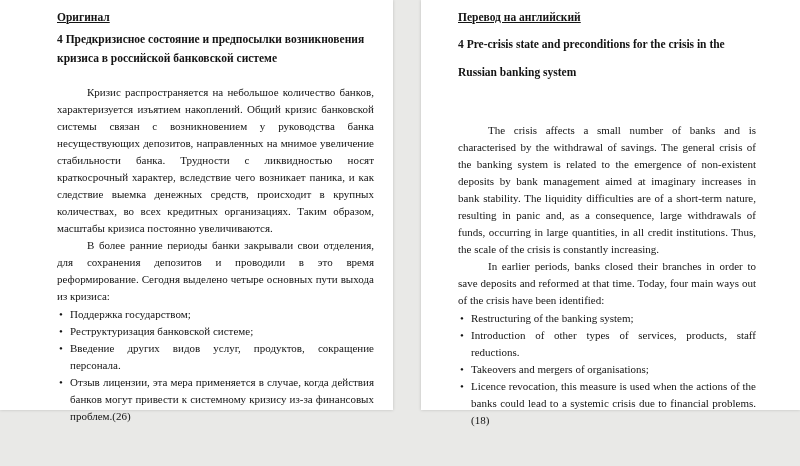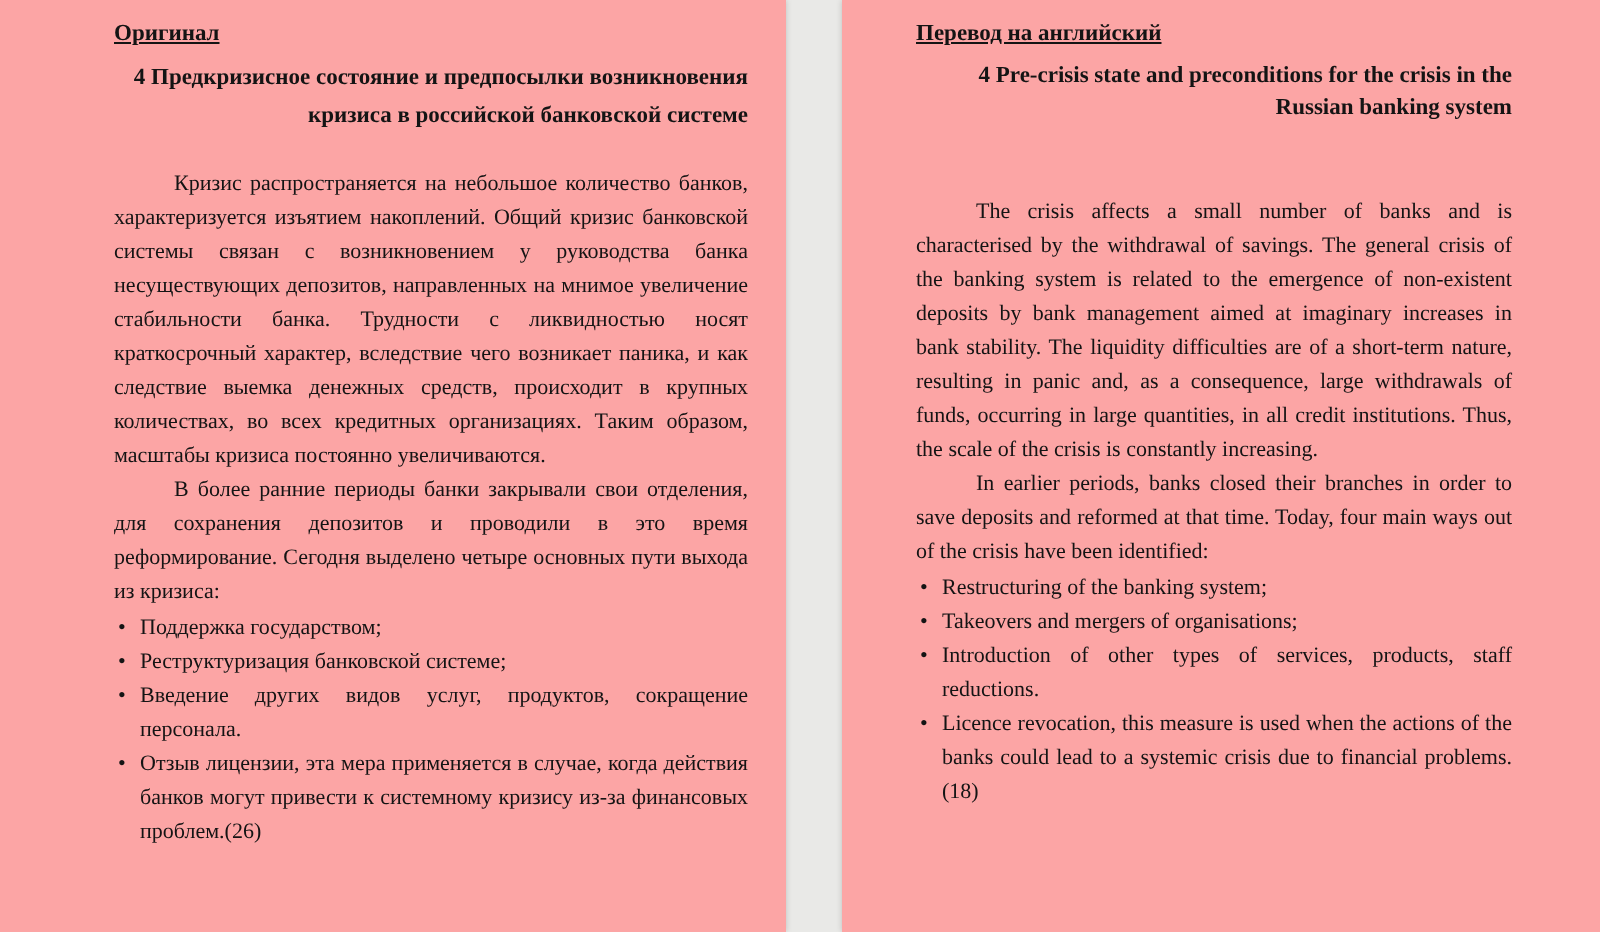--- a/index.html
+++ b/index.html
@@ -6,43 +6,43 @@
   html, body {
     width: 800px; height: 466px;
     background: #e9e9e7;
     font-family: "Liberation Serif", serif;
     color: #141414;
     overflow: hidden;
   }
   .workspace { position: relative; width: 800px; height: 466px; }
 
   .page {
-    position: absolute; top: 0; height: 466px;
-    background: #fca5a5;
+    position: absolute; top: 0; height: 410px;
+    background: #ffffff;
     box-shadow: 0 0 3px rgba(0,0,0,0.18);
   }
   .page-left  { left: 0;     width: 393px; padding: 11px 19px 0 57px; }
   .page-right { left: 421px; width: 379px; padding: 11px 44px 0 37px; }
 
   .page-label {
     font-weight: bold;
     text-decoration: underline;
     font-size: 11.5px;
     margin-bottom: 4px;
   }
 
   .heading {
     font-weight: bold;
     font-size: 11.5px;
-    text-align: right;
+    text-align: left;
     line-height: 19px;
     margin-top: 7px;
   }
   .page-left  .heading { margin-bottom: 16px; }
-  .page-right .heading { line-height: 16px; margin-bottom: 36px; }
+  .page-right .heading { line-height: 28px; margin-bottom: 36px; }
 
   .body-para {
     font-size: 11px;
     line-height: 17px;
     text-align: justify;
     text-indent: 30px;
   }
 
   .bullets {
     list-style: none;
@@ -89,20 +89,20 @@
     <div class="page-label">Перевод на английский</div>
 
     <h2 class="heading">4 Pre-crisis state and preconditions for the crisis in the Russian banking system</h2>
 
     <p class="body-para">The crisis affects a small number of banks and is characterised by the withdrawal of savings. The general crisis of the banking system is related to the emergence of non-existent deposits by bank management aimed at imaginary increases in bank stability. The liquidity difficulties are of a short-term nature, resulting in panic and, as a consequence, large withdrawals of funds, occurring in large quantities, in all credit institutions. Thus, the scale of the crisis is constantly increasing.</p>
 
     <p class="body-para">In earlier periods, banks closed their branches in order to save deposits and reformed at that time. Today, four main ways out of the crisis have been identified:</p>
 
     <ul class="bullets">
       <li>Restructuring of the banking system;</li>
+      <li>Introduction of other types of services, products, staff reductions.</li>
       <li>Takeovers and mergers of organisations;</li>
-      <li>Introduction of other types of services, products, staff reductions.</li>
       <li>Licence revocation, this measure is used when the actions of the banks could lead to a systemic crisis due to financial problems.(18)</li>
     </ul>
 
   </div>
 
 </div>
 
 </body></html>

